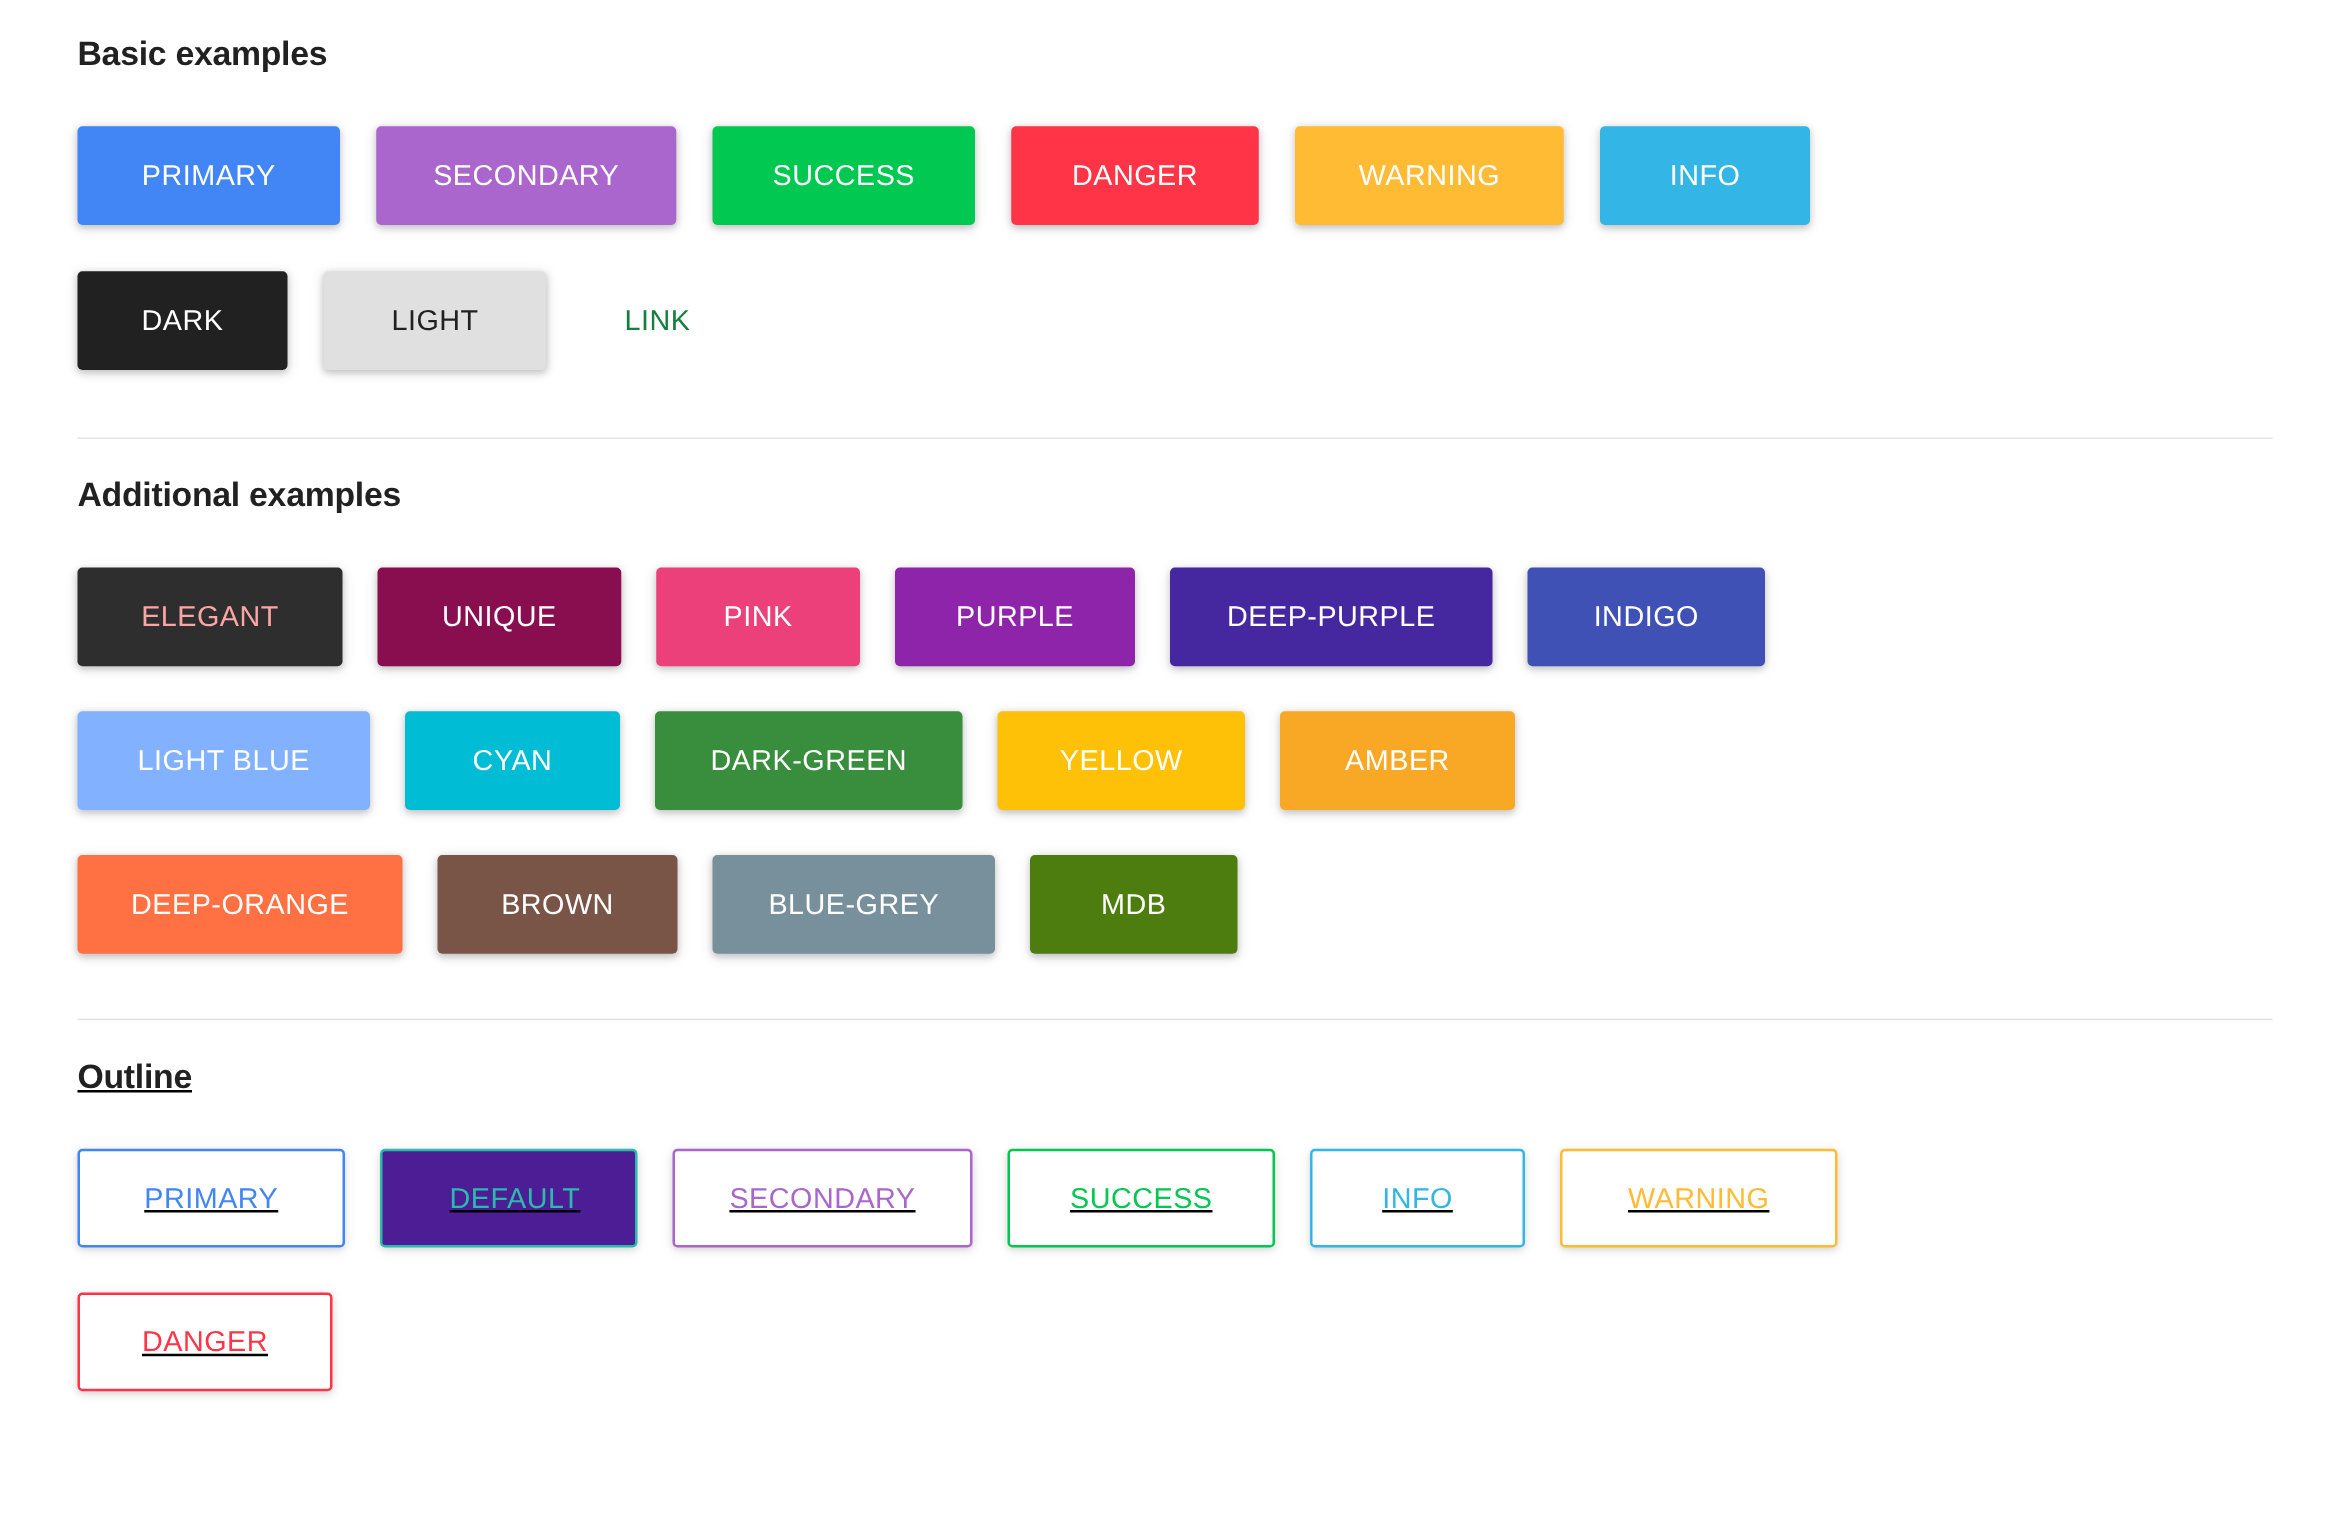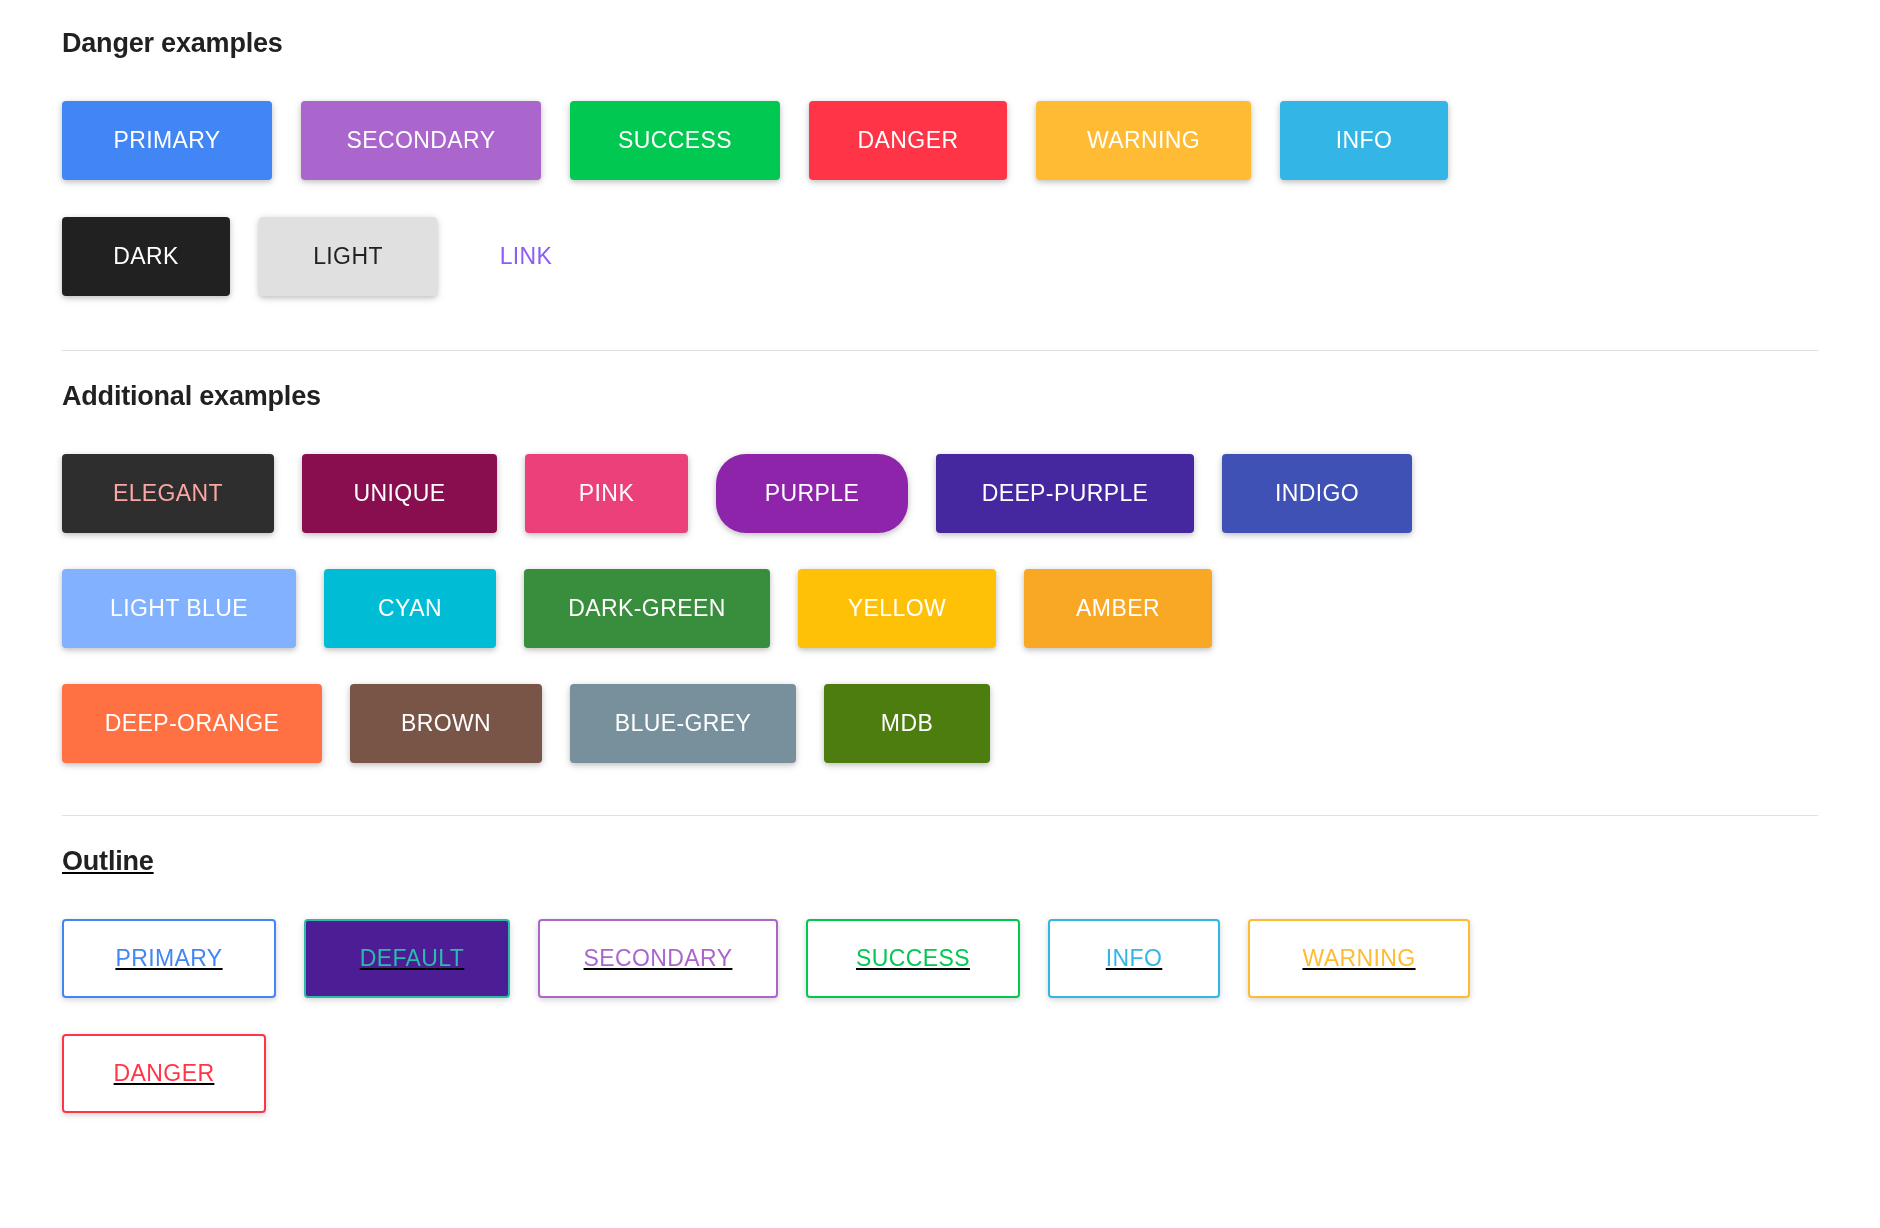--- a/index.html
+++ b/index.html
@@ -107,48 +107,48 @@
     height: 1px;
     background: transparent;
   }
 </style>
 </head>
 <body>
 
 <div class="page">
 
   <div class="section" style="padding-top:28px;">
-    <h2 class="section-title">Danger examples</h2>
+    <h2 class="section-title">Basic examples</h2>
 
     <div class="btn-row basic-row1" style="margin-top:42px;">
       <button class="btn w-primary" style="background: rgb(66, 133, 244); color: rgb(255, 255, 255); min-width: 210px;">Primary</button>
       <button class="btn w-secondary" style="background: rgb(170, 102, 204); color: rgb(255, 255, 255); min-width: 240px;">Secondary</button>
       <button class="btn w-success" style="background: rgb(0, 200, 81); color: rgb(255, 255, 255); min-width: 210px;">Success</button>
       <button class="btn w-danger" style="background: rgb(255, 53, 71); color: rgb(255, 255, 255); min-width: 198px;">Danger</button>
       <button class="btn w-warning" style="background: rgb(255, 187, 51); color: rgb(255, 255, 255); min-width: 215px;">Warning</button>
       <button class="btn w-info" style="background: rgb(51, 181, 229); color: rgb(255, 255, 255); min-width: 168px;">Info</button>
     </div>
 
     <div class="btn-row basic-row2" style="margin-top:17px;">
       <button class="btn w-dark" style="background: rgb(33, 33, 33); color: rgb(255, 255, 255); min-width: 168px;">Dark</button>
       <button class="btn w-light btn-light-fill" style="background: rgb(224, 224, 224); color: rgb(33, 33, 33); min-width: 178px;">Light</button>
-      <button class="btn btn-link" style="color: #8b5cf6; min-width: 120px; background: transparent; box-shadow: none;">Link</button>
+      <button class="btn btn-link" style="color: #15803d; min-width: 120px; background: transparent; box-shadow: none;">Link</button>
     </div>
   </div>
 
   <hr class="divider" style="margin: 34px 62px 0px; border-top-color: rgb(224, 224, 224);">
 
   <div class="section" style="padding-top:30px;">
     <h2 class="section-title">Additional examples</h2>
 
     <div class="btn-row add-row" style="margin-top:42px;">
       <button class="btn" style="background: rgb(46, 46, 46); color: #fca5a5; min-width: 212px;">Elegant</button>
       <button class="btn" style="background: rgb(136, 14, 79); color: rgb(255, 255, 255); min-width: 195px;">Unique</button>
       <button class="btn" style="background: rgb(236, 64, 122); color: rgb(255, 255, 255); min-width: 163px;">Pink</button>
-      <button class="btn" style="background: rgb(142, 36, 170); color: rgb(255, 255, 255); min-width: 192px; border-radius: 30px;">Purple</button>
+      <button class="btn" style="background: rgb(142, 36, 170); color: rgb(255, 255, 255); min-width: 192px;">Purple</button>
       <button class="btn" style="background: rgb(69, 39, 160); color: rgb(255, 255, 255); min-width: 258px;">Deep-purple</button>
       <button class="btn" style="background: rgb(63, 81, 181); color: rgb(255, 255, 255); min-width: 190px;">Indigo</button>
     </div>
 
     <div class="btn-row add-row" style="margin-top:17px;">
       <button class="btn" style="background: rgb(130, 177, 255); color: rgb(255, 255, 255); min-width: 234px;">Light blue</button>
       <button class="btn" style="background: rgb(0, 188, 212); color: rgb(255, 255, 255); min-width: 172px;">Cyan</button>
       <button class="btn" style="background: rgb(56, 142, 60); color: rgb(255, 255, 255); min-width: 246px;">Dark-green</button>
       <button class="btn" style="background: rgb(255, 193, 7); color: rgb(255, 255, 255); min-width: 198px;">Yellow</button>
       <button class="btn" style="background: rgb(249, 168, 37); color: rgb(255, 255, 255); min-width: 188px;">Amber</button>

